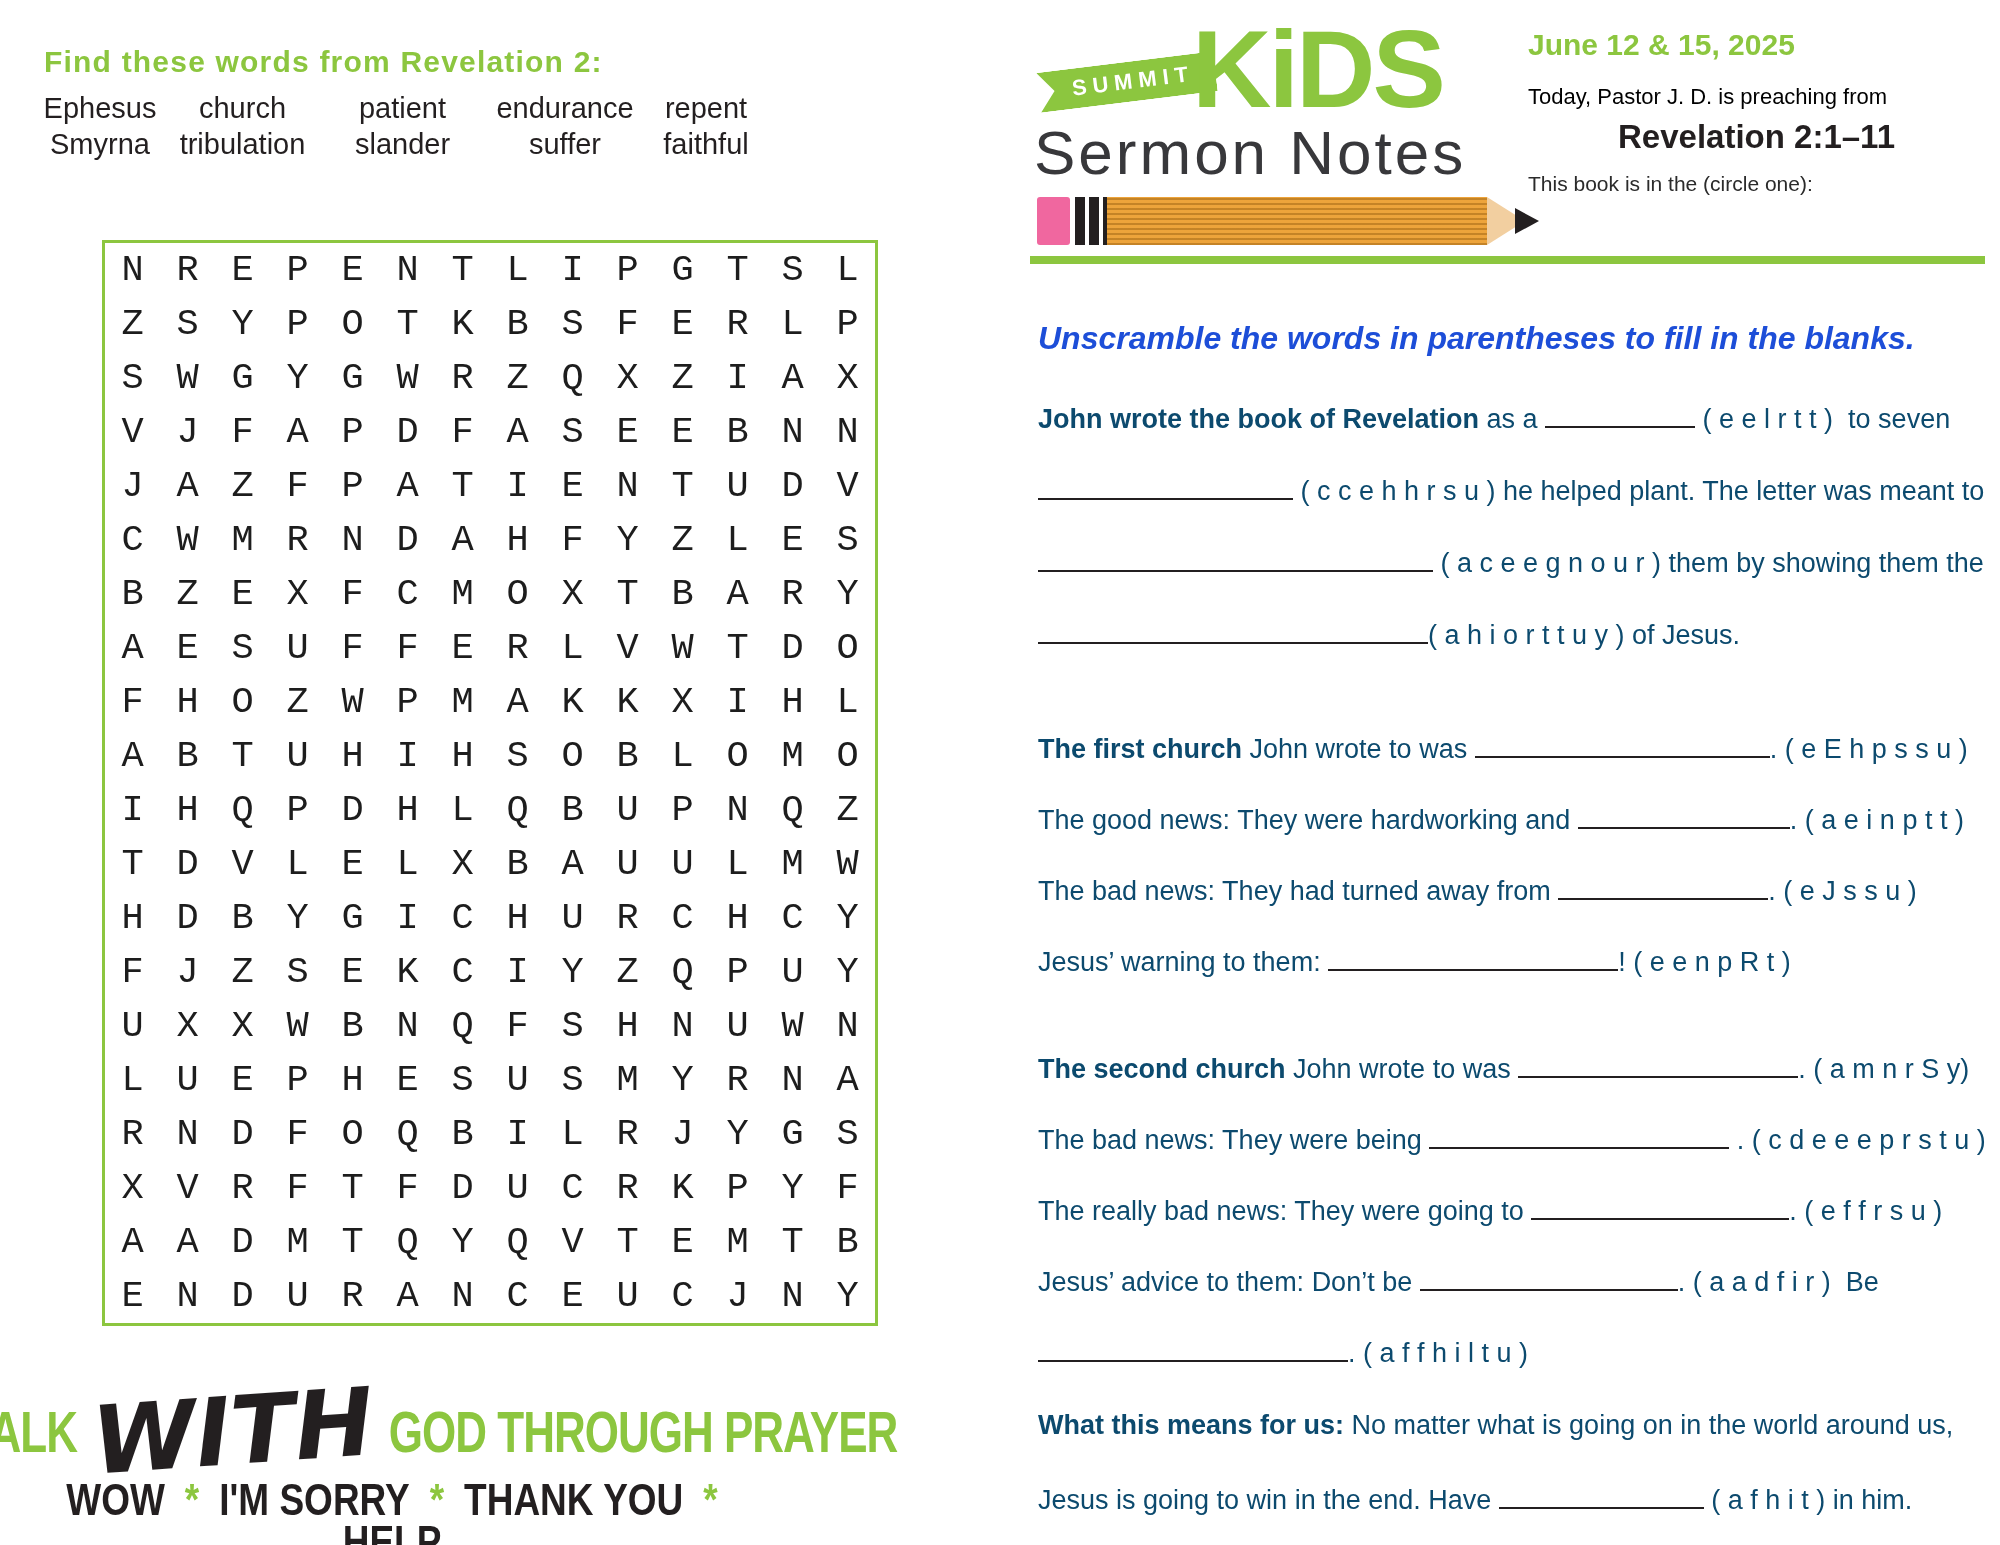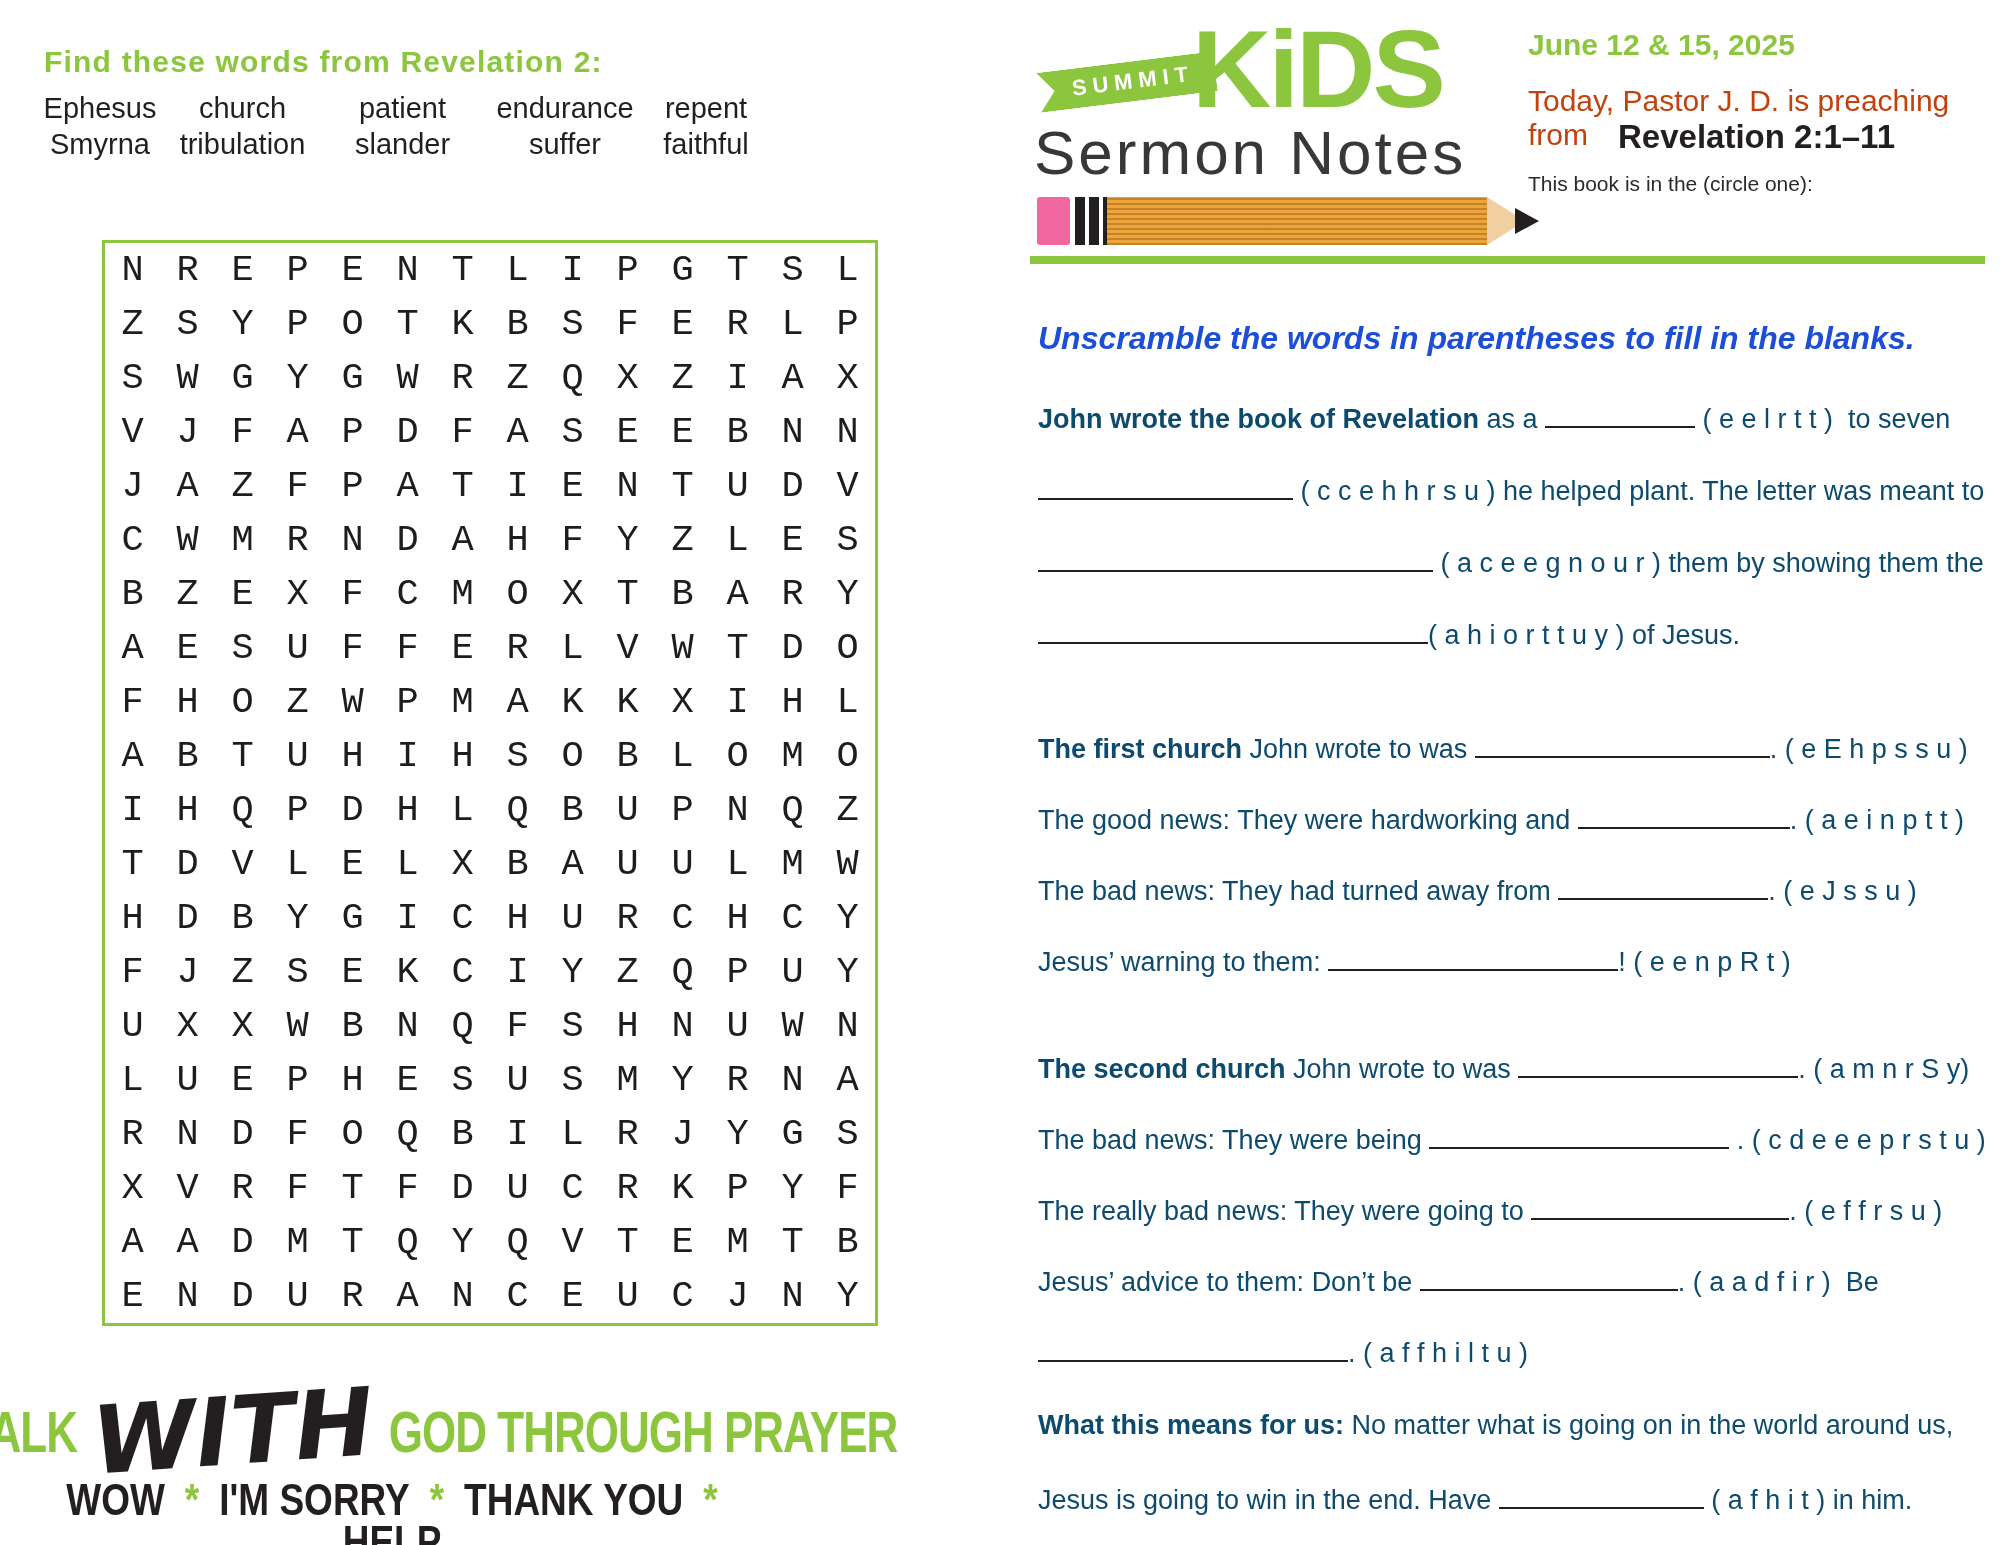--- a/index.html
+++ b/index.html
@@ -46,21 +46,21 @@
   #p-eraser{left:0;width:33px;background:#F0679F;border-radius:3px;}
   #p-ferrule{left:38px;width:32px;background:repeating-linear-gradient(90deg,#231F20 0 10px,#ffffff 10px 14px);}
   #p-body{left:70px;width:380px;background:
           repeating-linear-gradient(0deg,rgba(120,70,0,.35) 0 1.5px,rgba(0,0,0,0) 1.5px 5px),#EDA43B;}
   #p-wood{left:450px;width:38px;background:#F2CFA0;clip-path:polygon(0 0,100% 50%,0 100%);}
   #p-lead{left:478px;top:11px !important;width:24px;height:26px !important;background:#231F20;
           clip-path:polygon(0 0,100% 50%,0 100%);}
 
   
   #info-date{position:absolute;left:1528px;top:28px;font-size:30px;font-weight:700;color:#8CC63F;}
-  #info-preaching{position:absolute;left:1528px;top:84px;font-size:30px;color:#c2410c;}
+  #info-preaching{position:absolute;left:1528px;top:84px;font-size:22px;color:#000000;}
   #info-passage{position:absolute;left:1528px;top:118px;width:457px;text-align:center;
                 font-size:33px;font-weight:700;color:#231F20;}
   #info-circle{position:absolute;left:1528px;top:172px;font-size:21px;color:#2b2b2b;}
   #testaments{position:absolute;left:1528px;top:208px;width:457px;display:flex;
               justify-content:space-between;font-size:27px;font-weight:700;color:#231F20;}
   #green-rule{position:absolute;left:1030px;top:256px;width:955px;height:8px;background:#8CC63F;}
 
   
   #instruction{position:absolute;left:1038px;top:320px;font-size:32px;font-weight:700;
                font-style:italic;color:#1d4ed8;}

